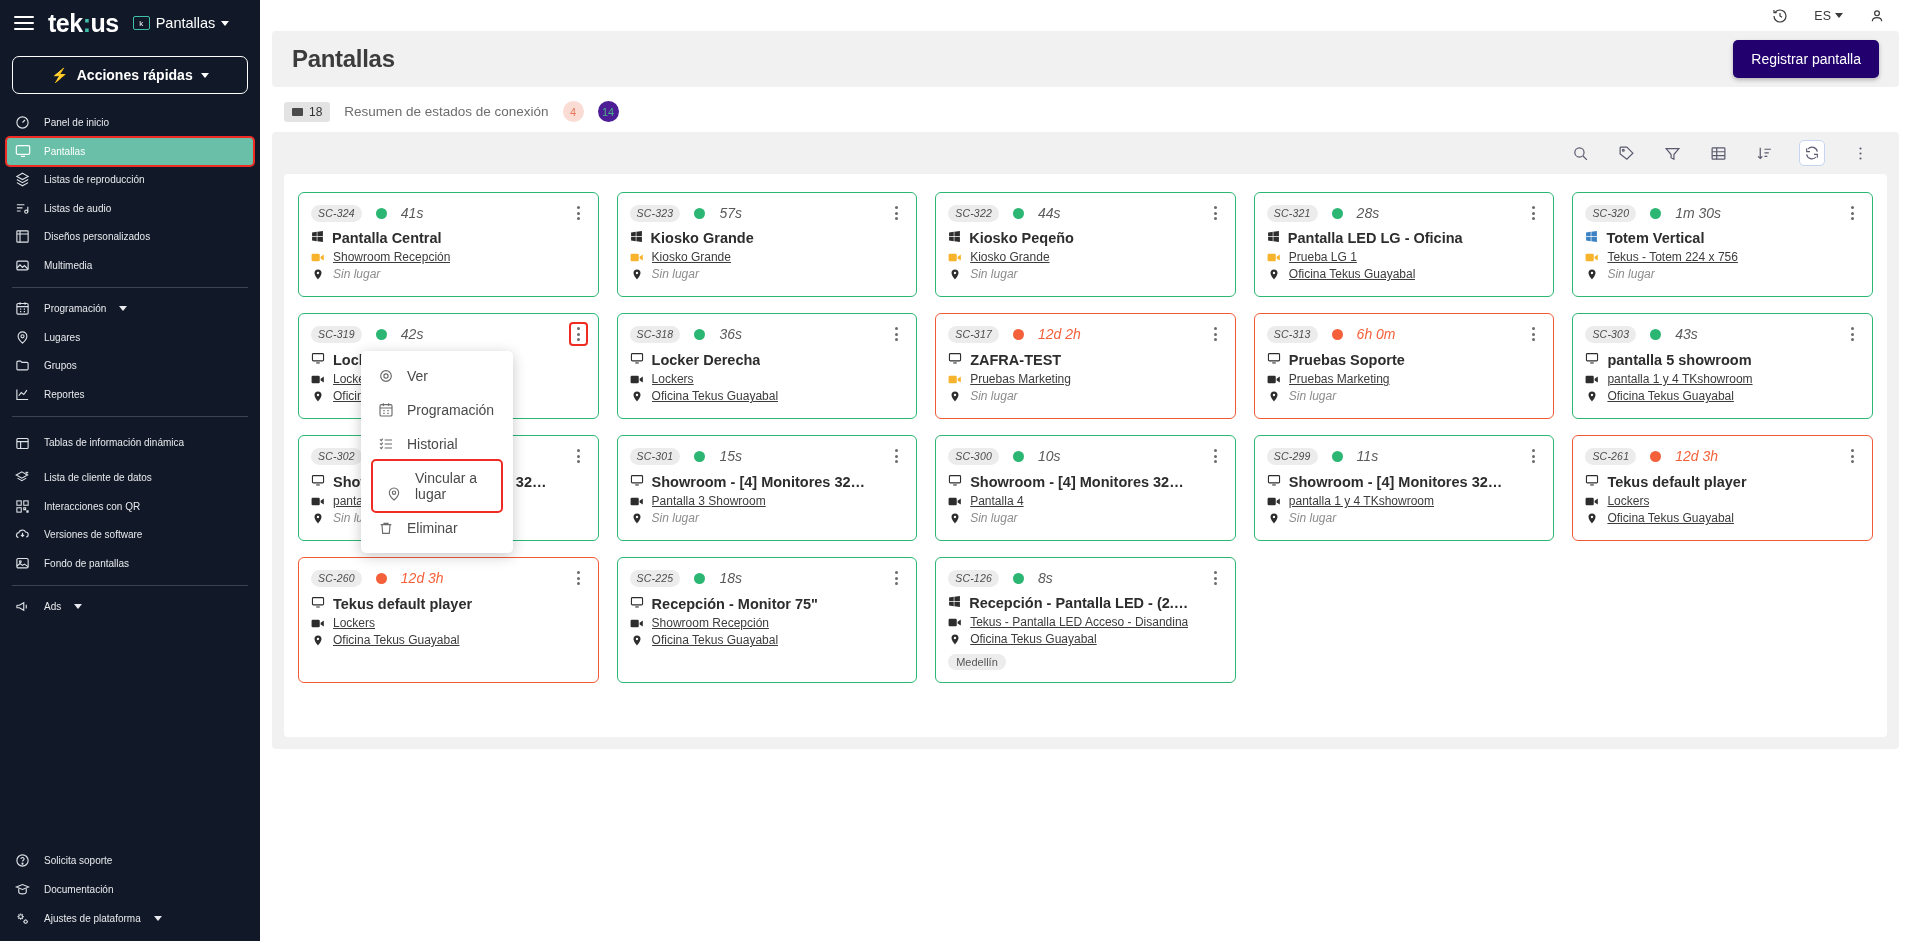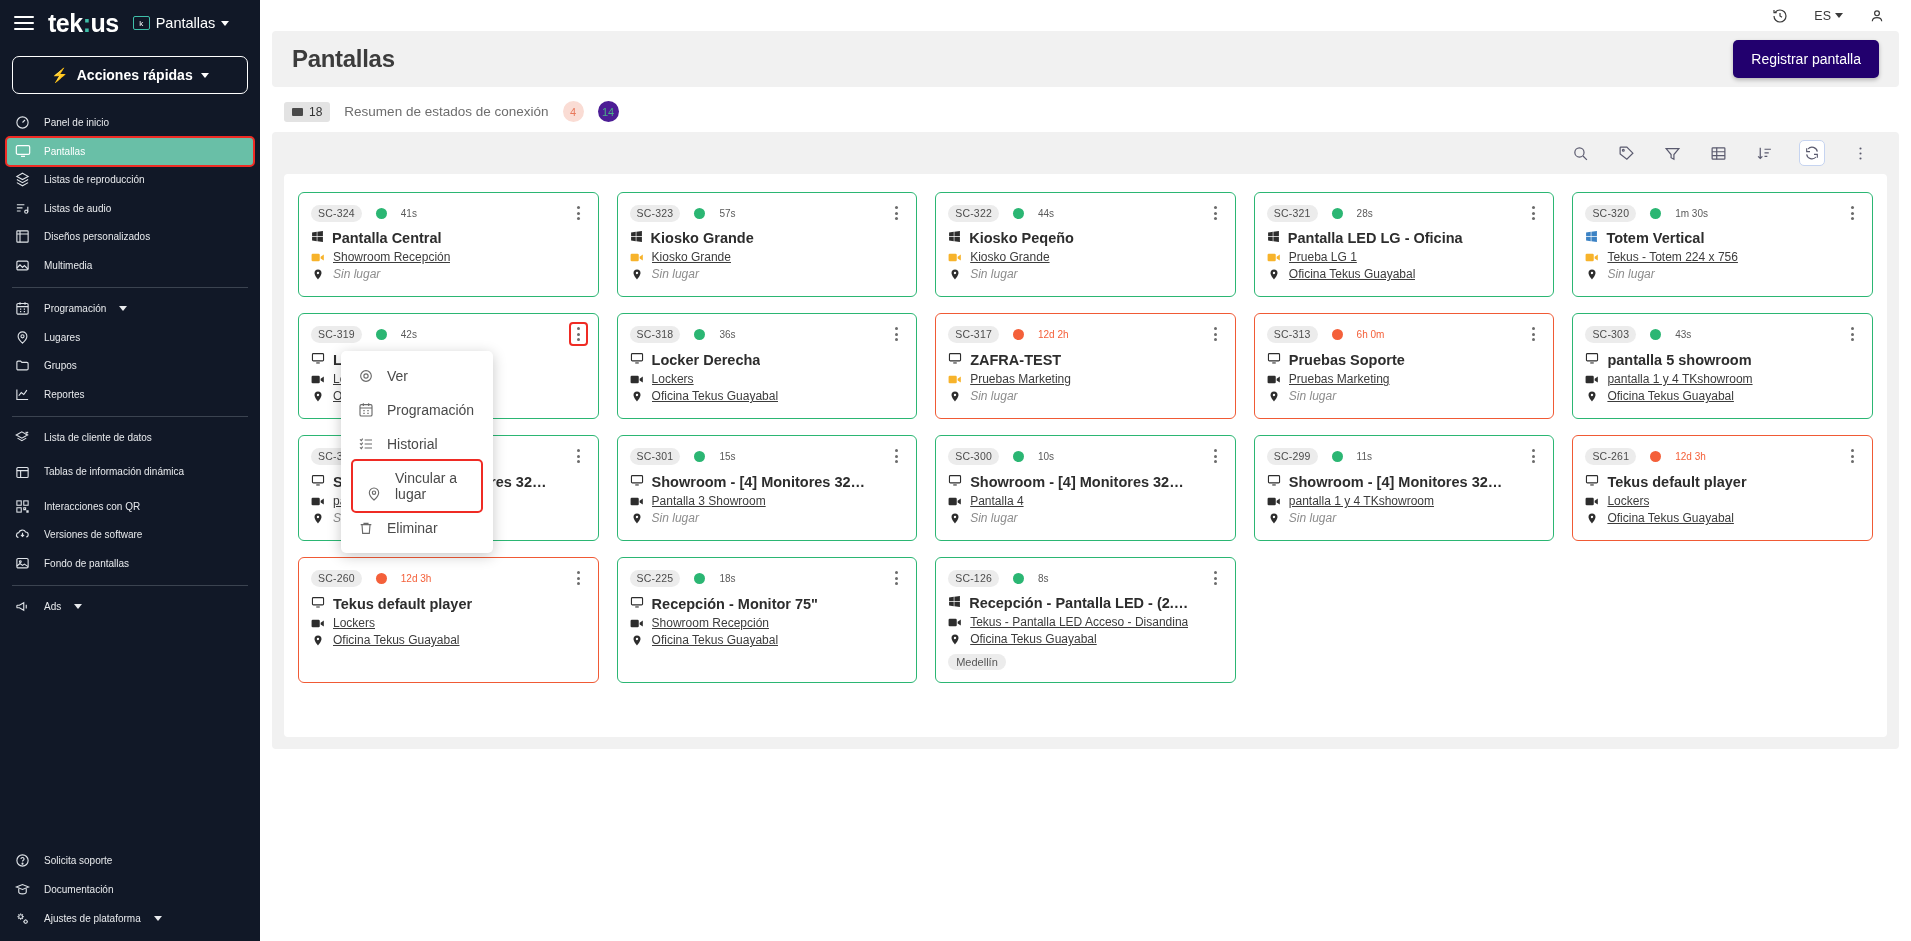--- a/index.html
+++ b/index.html
@@ -106,25 +106,25 @@
     background:#fff; margin: 0 12px 12px 12px; border-radius:4px;
     flex:1 1 auto; padding: 18px 14px 0 14px; min-height:0; overflow:hidden;
   }
   .grid { display:grid; grid-template-columns: repeat(5, 1fr); gap: 16px 18px; }
 
   .card {
     border:1px solid #2bb673; border-radius:6px; background:#fff;
     padding: 10px 12px 12px 12px; min-height: 101px; position:relative;
   }
   .card.offline { border-color:#f05a35; }
-  .card-head { display:flex; align-items:center; gap:14px; margin-bottom: 7px; }
+  .card-head { display:flex; align-items:center; gap:14px; margin-bottom: 7px; font-style: italic; }
   .id-badge { background:#ececec; color:#4c4c4c; font-size:10.5px; border-radius:10px; padding: 2.5px 7px; letter-spacing:.2px;}
   .dot { width:11px;height:11px;border-radius:50%; background:#2bb673; flex:0 0 11px;}
   .dot.red { background:#f4603a; }
-  .uptime { font-size:10px; color:#5a5a5a; }
+  .uptime { font-size:14px; color:#5a5a5a; }
   .uptime.red { color:#f4603a; }
   .kebab {
     margin-left:auto; display:flex; flex-direction:column; gap:2.5px;
     cursor:pointer; padding: 3px 6px;
   }
   .kebab i { width:3px;height:3px;border-radius:50%;background:#6b6b6b;display:block; }
   .kebab.hl { outline:2.5px solid #ef2b24; border-radius:2px; background:#fff; }
 
   .card-title {
     display:flex; align-items:center; gap:8px; font-size:14.5px; font-weight:700;
@@ -132,21 +132,21 @@
   }
   .card-title .t { overflow:hidden; text-overflow:ellipsis; }
   .meta-row { display:flex; align-items:center; gap:8px; margin-bottom: 3px; font-size:12px; }
   .meta-row .mi { width:14px;flex:0 0 14px;display:flex;align-items:center;justify-content:center;}
   .link { color:#3c3c3c; text-decoration:underline; cursor:pointer; white-space:nowrap; overflow:hidden; text-overflow:ellipsis;}
   .muted { color:#8c8c8c; font-style:italic; }
   .tag-chip { display:inline-block; margin-top:5px; background:#ececec; color:#555; font-size:11px; border-radius:10px; padding:2px 8px;text-align:center; }
 
   
   .dropdown {
-    position:absolute; left: 341px; top: 351px; width: 152px;
+    position:absolute; left: 361px; top: 351px; width: 152px;
     background:#fff; border-radius:5px; box-shadow: 0 3px 14px rgba(0,0,0,.22);
     padding: 8px 0; z-index: 50;
   }
   .dd-item {
     display:flex; align-items:center; gap:13px; padding: 9px 16px;
     font-size:14px; color:#4a4a4a; cursor:pointer;
   }
   .dd-item.hl { outline:2.5px solid #ef2b24; border-radius:3px; margin:0 12px; padding-left:12px;align-items:flex-end; }
   .dd-item .di { width:17px;flex:0 0 17px;display:flex;align-items:center;justify-content:center;color:#6a6a6a;}
 </style>
@@ -266,38 +266,38 @@
           <svg width="15" height="15" viewBox="0 0 24 24" fill="none" stroke="#dfe3e8" stroke-width="1.8">
             <path d="M3 4v16h18"></path>
             <path d="M6 14l4-5 4 3 5-7"></path>
           </svg>
         </span>
       <span class="lbl">Reportes</span>
     </div>
 
     <div class="divider"></div>
 
+    <div class="nav-item two-line">
+      <span class="ic">
+          <svg width="15" height="15" viewBox="0 0 24 24" fill="none" stroke="#dfe3e8" stroke-width="1.8">
+            <rect x="3" y="4" width="18" height="16" rx="1.5"></rect>
+            <path d="M3 9h18M9 9v11"></path>
+          </svg>
+        </span>
+      <span class="lbl">Tablas de información dinámica</span>
+    </div>
     <div class="nav-item">
       <span class="ic">
           <svg width="15" height="15" viewBox="0 0 24 24" fill="none" stroke="#dfe3e8" stroke-width="1.8">
             <path d="M11 3l9 5-9 5-9-5 9-5z"></path>
             <path d="M4 13l7 4 7-4"></path>
             <path d="M17 3l4 4M21 3l-4 4"></path>
           </svg>
         </span>
       <span class="lbl">Lista de cliente de datos</span>
-    </div>
-    <div class="nav-item two-line">
-      <span class="ic">
-          <svg width="15" height="15" viewBox="0 0 24 24" fill="none" stroke="#dfe3e8" stroke-width="1.8">
-            <rect x="3" y="4" width="18" height="16" rx="1.5"></rect>
-            <path d="M3 9h18M9 9v11"></path>
-          </svg>
-        </span>
-      <span class="lbl">Tablas de información dinámica</span>
     </div>
     <div class="nav-item">
       <span class="ic">
           <svg width="15" height="15" viewBox="0 0 24 24" fill="none" stroke="#dfe3e8" stroke-width="1.7">
             <rect x="3" y="3" width="7" height="7"></rect>
             <rect x="14" y="3" width="7" height="7"></rect>
             <rect x="3" y="14" width="7" height="7"></rect>
             <path d="M14 14h3v3h-3zM19 19h2v2h-2z"></path>
           </svg>
         </span>

